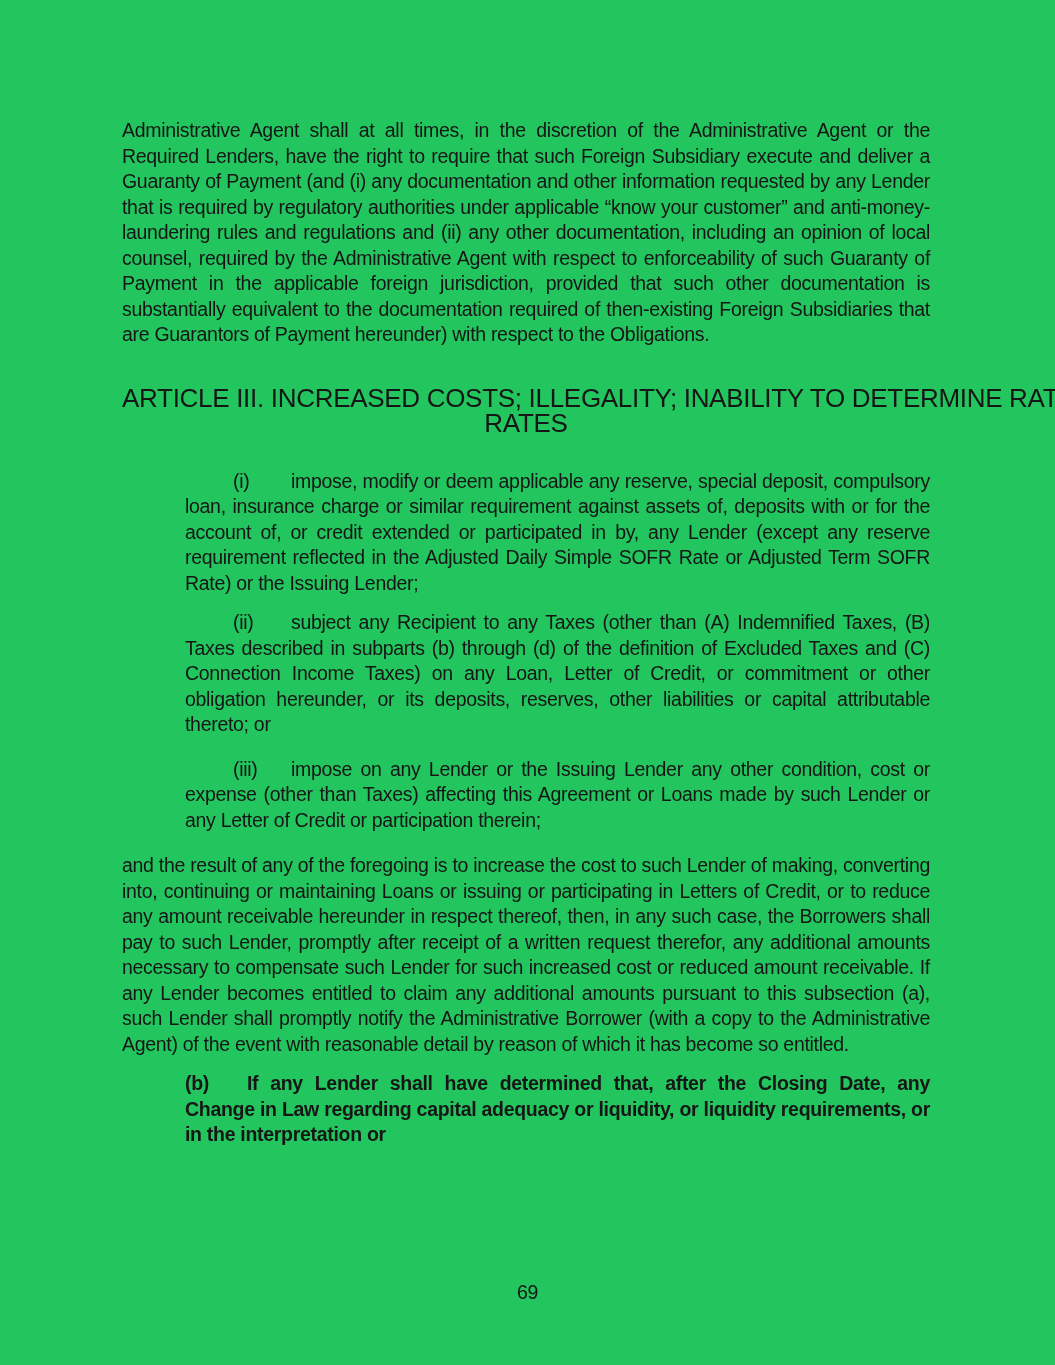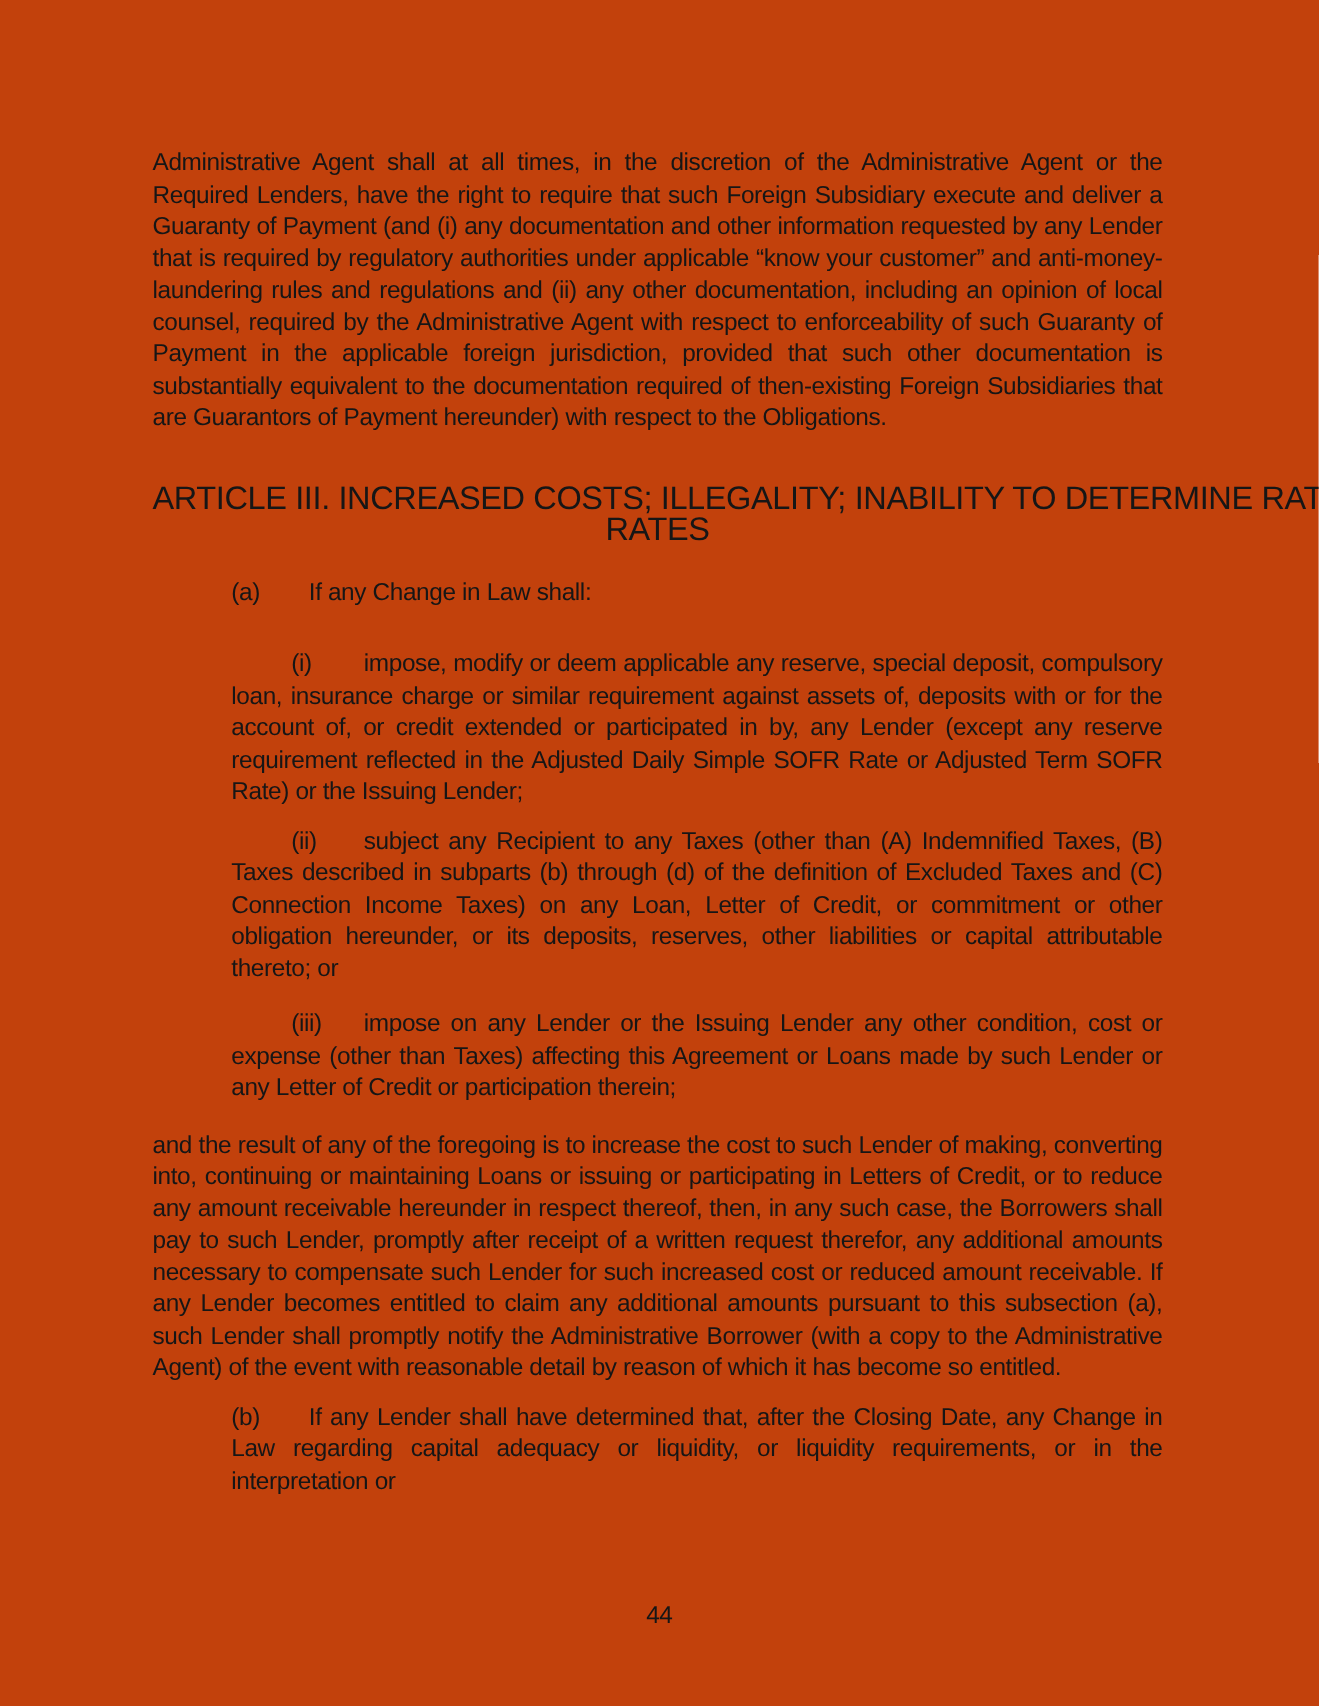--- a/index.html
+++ b/index.html
@@ -1,20 +1,20 @@
 <!DOCTYPE html>
 <html><head>
 <meta charset="utf-8">
 <style>
   html, body { margin:0; padding:0; background:#ffffff; }
   .page {
     position:relative;
     width:1055px;
     height:1365px;
-    background:#c2410c;
+    background:#22c55e;
     font-family:"Liberation Sans", sans-serif;
     color:#161616;
     overflow:hidden;
   }
   .content {
     position:absolute;
     left:122px;
     top:0;
     width:808px;
   }
@@ -45,21 +45,21 @@
     text-decoration:underline;
     text-underline-offset:3px;
     text-decoration-thickness:1.5px;
   }
   .section-gap { display:inline-block; width:12px; }
   .clause {
     padding-left:63px;
     text-align:left;
   }
   .clause-a { margin-top:25px; }
-  .clause-b { margin-top:14px; text-align:justify; }
+  .clause-b { margin-top:14px; text-align:justify;font-weight:bold; }
   .clause-label {
     display:inline-block;
     width:62px;
     text-indent:0;
   }
   .sub {
     padding-left:63px;
     text-indent:48px;
   }
   .sub-i   { margin-top:32px; }
@@ -89,28 +89,27 @@
   <div class="content">
 
     <p class="para intro">Administrative Agent shall at all times, in the discretion of the Administrative Agent or the Required Lenders, have the right to require that such Foreign Subsidiary execute and deliver a Guaranty of Payment (and (i) any documentation and other information requested by any Lender that is required by regulatory authorities under applicable “know your customer” and anti-money-laundering rules and regulations and (ii) any other documentation, including an opinion of local counsel, required by the Administrative Agent with respect to enforceability of such Guaranty of Payment in the applicable foreign jurisdiction, provided that such other documentation is substantially equivalent to the documentation required of then-existing Foreign Subsidiaries that are Guarantors of Payment hereunder) with respect to the Obligations.</p>
 
     <div class="article-heading">
       <div class="hline">ARTICLE III. INCREASED COSTS; ILLEGALITY; INABILITY TO DETERMINE RATES;</div>
       <div class="hline">RATES</div>
     </div>
 
 
-    <p class="para clause clause-a"><span class="clause-label">(a)</span><span>If any Change in Law shall:</span></p>
 
     <p class="para sub sub-i"><span class="sub-label">(i)</span><span>impose, modify or deem applicable any reserve, special deposit, compulsory loan, insurance charge or similar requirement against assets of, deposits with or for the account of, or credit extended or participated in by, any Lender (except any reserve requirement reflected in the Adjusted Daily Simple SOFR Rate or Adjusted Term SOFR Rate) or the Issuing Lender;</span></p>
 
     <p class="para sub sub-ii"><span class="sub-label">(ii)</span><span>subject any Recipient to any Taxes (other than (A) Indemnified Taxes, (B) Taxes described in subparts (b) through (d) of the definition of Excluded Taxes and (C) Connection Income Taxes) on any Loan, Letter of Credit, or commitment or other obligation hereunder, or its deposits, reserves, other liabilities or capital attributable thereto; or</span></p>
 
     <p class="para sub sub-iii"><span class="sub-label">(iii)</span><span>impose on any Lender or the Issuing Lender any other condition, cost or expense (other than Taxes) affecting this Agreement or Loans made by such Lender or any Letter of Credit or participation therein;</span></p>
 
     <p class="para result">and the result of any of the foregoing is to increase the cost to such Lender of making, converting into, continuing or maintaining Loans or issuing or participating in Letters of Credit, or to reduce any amount receivable hereunder in respect thereof, then, in any such case, the Borrowers shall pay to such Lender, promptly after receipt of a written request therefor, any additional amounts necessary to compensate such Lender for such increased cost or reduced amount receivable. If any Lender becomes entitled to claim any additional amounts pursuant to this subsection (a), such Lender shall promptly notify the Administrative Borrower (with a copy to the Administrative Agent) of the event with reasonable detail by reason of which it has become so entitled.</p>
 
     <p class="para clause clause-b"><span class="clause-label">(b)</span><span>If any Lender shall have determined that, after the Closing Date, any Change in Law regarding capital adequacy or liquidity, or liquidity requirements, or in the interpretation or</span></p>
 
   </div>
 
-  <div class="page-number">44</div>
+  <div class="page-number">69</div>
 </div>
 
 </body></html>

